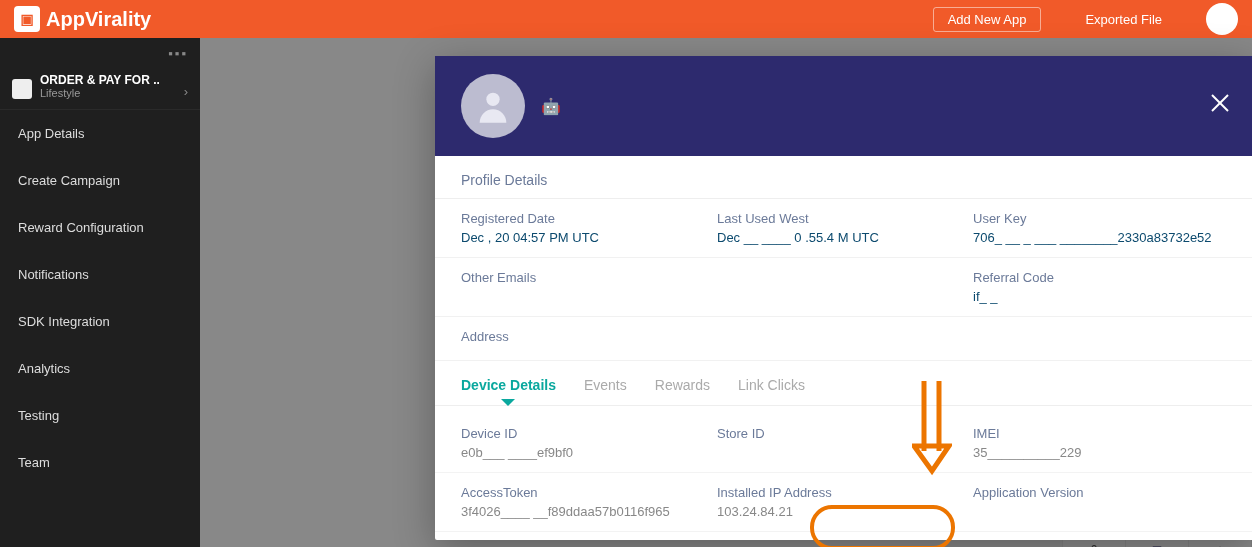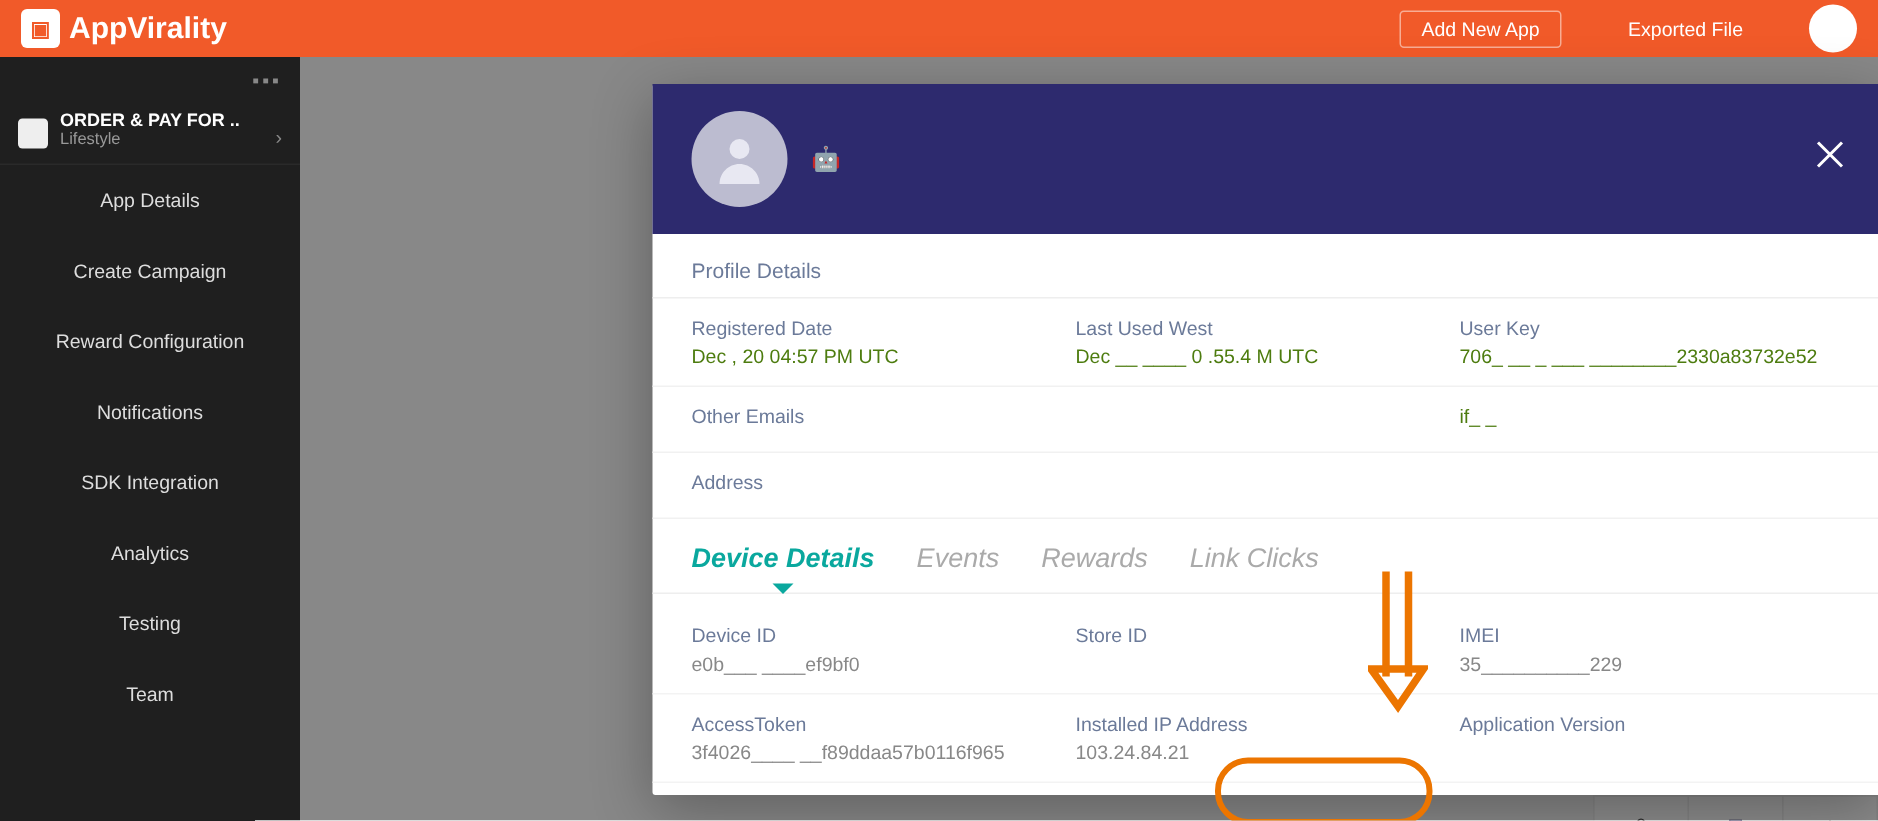--- a/index.html
+++ b/index.html
@@ -17,21 +17,21 @@
 .layout { display: flex; height: calc(100% - 38px); }
 
 
 .sidebar { width: 200px; background: #1f1f1f; color: #bbb; display: flex; flex-direction: column; font-size: 13px; }
 .sidebar-dots { text-align: right; padding: 8px 12px 2px; color: #888; letter-spacing: 2px; }
 .app-selector { display: flex; align-items: flex-end; padding: 10px 12px; border-bottom: 1px solid #2a2a2a; gap: 8px; }
 .app-thumb { width: 20px; height: 20px; background: #eee; border-radius: 3px; }
 .app-selector .title { color: #fff; font-weight: 600; font-size: 12px; }
 .app-selector .sub { color: #999; font-size: 11px; }
 .chev { margin-left: auto; color: #888; }
-.nav-item { padding: 16px 18px; color: #ddd; font-size: 13px; cursor: pointer; text-align: center; }
+.nav-item { padding: 16px 18px; color: #ddd; font-size: 13px; cursor: pointer; }
 
 
 .main { flex: 1; position: relative; background: #f7f7f7; }
 
 
 .bg-table { position: absolute; right: 0; top: 40px; width: 190px; border-collapse: collapse; font-size: 12px; }
 .bg-table th { background: #5a5a5a; color: #fff; font-weight: 500; padding: 10px 6px; width: 63px; }
 .bg-table td { background: #fff; border: 1px solid #eee; text-align: center; padding: 10px 6px; color: #555; }
 .overlay { position: absolute; inset: 0; background: rgba(0,0,0,0.45); }
 
@@ -40,25 +40,25 @@
 .modal-head { background: #2d2a6e; height: 100px; display: flex; align-items: center; padding: 0 26px; position: relative; }
 .avatar { width: 64px; height: 64px; border-radius: 50%; background: #bcbcd0; display: flex; align-items: center; justify-content: center; }
 .avatar svg { width: 40px; height: 40px; fill: #9a9ab8; }
 .platform-badge { color: #fff; margin-left: 16px; font-size: 16px; }
 .modal-close { position: absolute; right: 24px; top: 36px; color: #fff; cursor: pointer; }
 
 .section-title { color: #6b7a99; font-size: 14px; padding: 16px 26px 10px; border-bottom: 1px solid #eee; }
 .details-row { display: flex; padding: 12px 26px; border-bottom: 1px solid #f1f1f1; }
 .detail { flex: 1; }
 .detail .label { color: #6b7a99; font-size: 13px; margin-bottom: 4px; }
-.detail .value { color: #4d7c0f; font-size: 13px; }
+.detail .value { color: #0c4a6e; font-size: 13px; }
 
 
 .tabs { display: flex; gap: 28px; padding: 16px 26px 0; border-bottom: 1px solid #eee; }
-.tab { color: #aaa; font-size: 18px; padding-bottom: 12px; position: relative; cursor: pointer; font-style: italic; }
+.tab { color: #aaa; font-size: 14px; padding-bottom: 12px; position: relative; cursor: pointer; }
 .tab.active { color: #0aa89e; font-weight: 600; }
 .tab.active::after { content: ''; position: absolute; left: 50%; bottom: -1px; transform: translateX(-50%); width: 0; height: 0; border-left: 7px solid transparent; border-right: 7px solid transparent; border-top: 7px solid #0aa89e; }
 
 .dev-grid { padding: 8px 0; }
 .dev-row { display: flex; padding: 12px 26px; border-bottom: 1px solid #f3f3f3; }
 .dev-cell { flex: 1; }
 .dev-cell .label { color: #6b7a99; font-size: 13px; margin-bottom: 4px; }
 .dev-cell .value { color: #888; font-size: 13px; }
 
 
@@ -211,20 +211,21 @@
             <div class="value">706_ __ _ ___ ________2330a83732e52</div>
           </div>
       </div>
       <div class="details-row">
         <div class="detail">
             <div class="label">Other Emails</div>
             <div class="value"></div>
           </div>
         <div class="detail"></div>
         <div class="detail">
+            <div class="label">Referral Code</div>
             <div class="value">if_ _</div>
           </div>
       </div>
       <div class="details-row">
         <div class="detail">
             <div class="label">Address</div>
           </div>
       </div>
 
       <div class="tabs">

